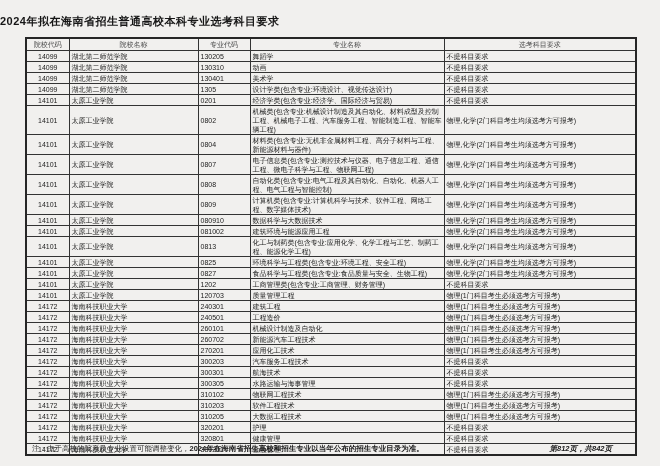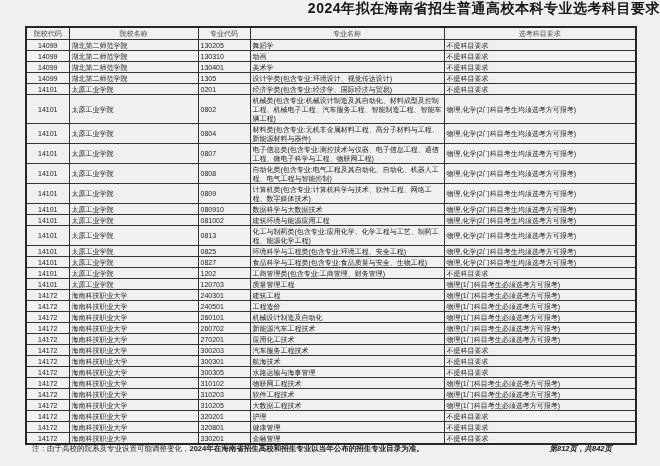--- a/index.html
+++ b/index.html
@@ -6,24 +6,25 @@
   body{
     width:660px;height:466px;
     background:#f1f0ee;
     font-family:"Liberation Sans","DejaVu Sans",sans-serif;
     color:#1b1b1b;
     overflow:hidden;
     position:relative;
   }
   .page{width:660px;height:466px;position:relative;}
   .title{
-    text-align:right;
-    font-size:14px;
+    text-align:left;
+    font-size:11px;
     font-weight:bold;
     letter-spacing:0.5px;
+    padding-top:14px;
     color:#161616;
   }
   table.req{
     border-collapse:collapse;
     table-layout:fixed;
     margin:8px 0 0 25px;
     width:610px;
     border:2px solid #262626;
     background:transparent;
   }

